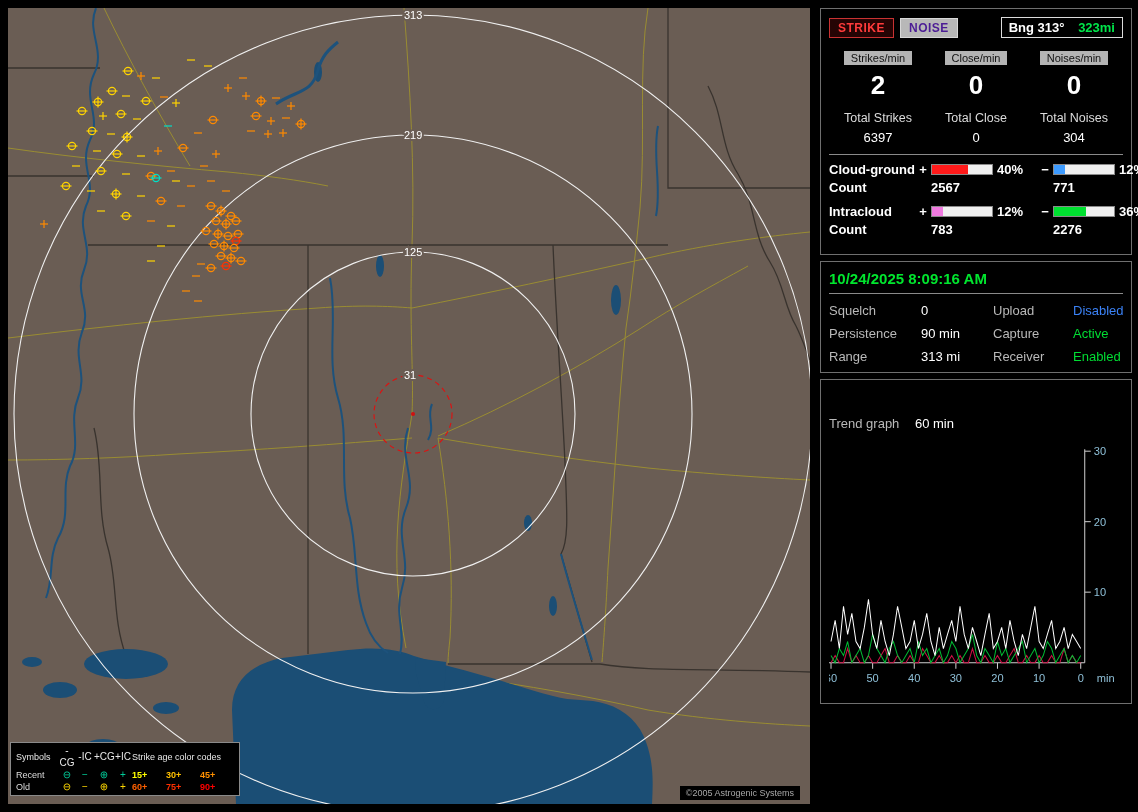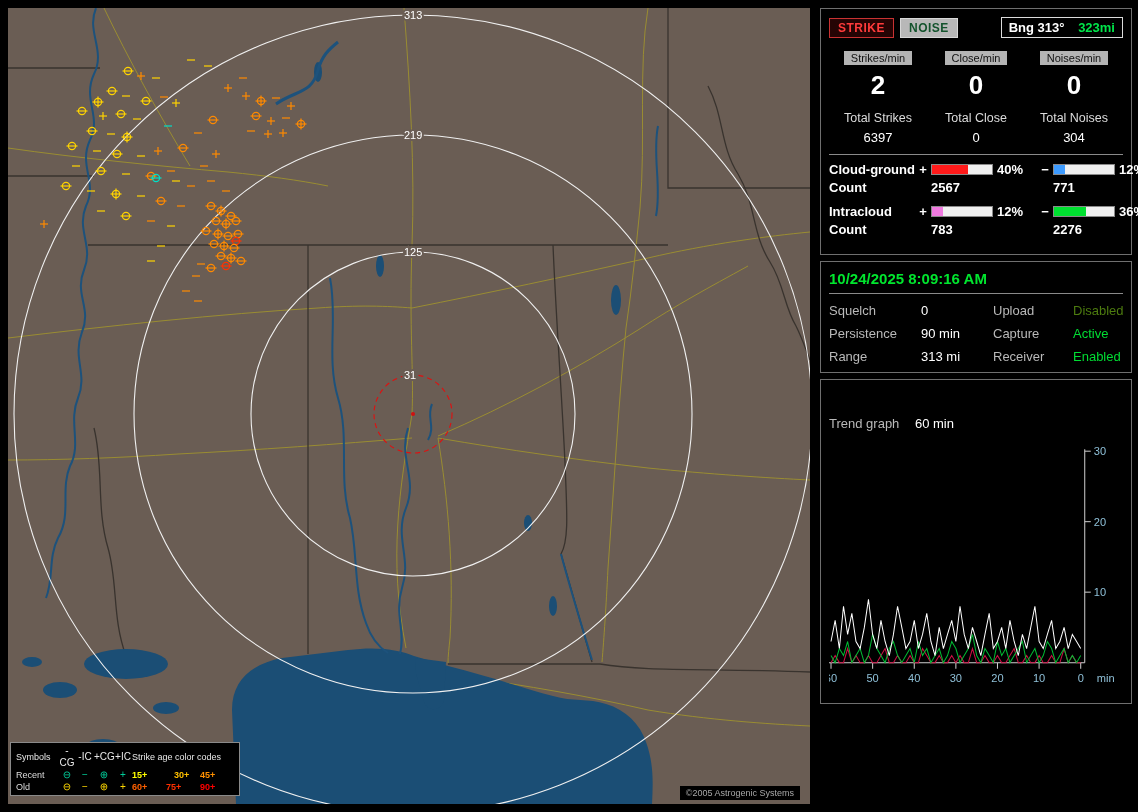--- a/index.html
+++ b/index.html
@@ -32,21 +32,21 @@
   .panel-box{border:1px solid #6f6f6f;background:#000;padding:8px;box-sizing:border-box;}
   .grow{flex:1;display:flex;flex-direction:column;}
   .hr{border-top:1px solid #8a8a8a;margin:9px 0 7px 0;}
   .top-row{display:flex;align-items:center;margin-bottom:12px;}
   .btn-strike{
     font-family:inherit;font-size:12px;font-weight:bold;letter-spacing:.5px;
     color:#ff3b3b;background:#250404;border:1px solid #c83232;padding:2px 8px;margin-right:6px;cursor:pointer;
   }
   .btn-noise{
     font-family:inherit;font-size:12px;font-weight:bold;letter-spacing:.5px;
-    color:#14532d;background:#b8b8b8;border:1px solid #d8d8d8;padding:2px 8px;cursor:pointer;
+    color:#4c1d95;background:#b8b8b8;border:1px solid #d8d8d8;padding:2px 8px;cursor:pointer;
   }
   .bng-box{margin-left:auto;border:1px solid #dcdcdc;padding:2px 7px;font-weight:bold;font-size:13px;background:#000;}
   .bng-dist{color:#00e54a;margin-left:10px;}
   .stats-grid{display:grid;grid-template-columns:1fr 1fr 1fr;text-align:center;}
   .stat-badge{display:inline-block;background:#b4b4b4;color:#111;font-size:11px;padding:1px 7px;}
   .stat-rate{font-size:26px;font-weight:bold;line-height:1.15;margin:6px 0 10px 0;}
   .stat-total-label{font-size:12.5px;color:#dcdcdc;}
   .stat-total{font-size:13px;color:#fff;margin-top:5px;}
   .dist-title{color:#cfcfcf;border-bottom:1px solid #8a8a8a;padding-bottom:3px;margin-bottom:8px;font-size:13px;}
   .dist-row,.dist-count{
@@ -59,21 +59,21 @@
   .bar-fill{position:absolute;left:0;top:0;bottom:0;}
   .pct{padding-left:2px;}
   .col3{grid-column:3;}
   .col6{grid-column:6;}
   .datetime{color:#00e62e;font-weight:bold;font-size:15px;border-bottom:1px solid #8a8a8a;padding-bottom:6px;margin-bottom:9px;}
   .settings-grid{display:grid;grid-template-columns:92px 72px 80px 1fr;row-gap:8px;font-size:13px;}
   .status-grid{display:grid;grid-template-columns:78px 76px 88px 1fr;row-gap:8px;font-size:13px;}
   .lbl{color:#b9b9b9;}
   .val{color:#fff;}
   .green{color:#00dd33;}
-  .dim{color:#4d7c0f;}
+  .dim{color:#3b82f6;}
   .trend-row{margin-top:28px;font-size:13px;}
   .trend-row .val{margin-left:12px;}
   #trend-svg{margin-top:14px;width:294px;height:250px;}
 </style>
 </head>
 <body>
 
 <div class="map">
   <svg class="map-svg" viewBox="0 0 802 796" xmlns="http://www.w3.org/2000/svg">
     <rect x="0" y="0" width="802" height="796" fill="#6a5d54"></rect>
@@ -481,21 +481,21 @@
       <span class="lg-h lg-sym">-IC</span>
       <span class="lg-h lg-sym">+CG</span>
       <span class="lg-h lg-sym">+IC</span>
       <span class="lg-age-h">Strike age color codes</span>
     <span class="lg-c" style="color: rgb(221, 221, 221);">Recent</span>
         <span class="lg-c lg-sym" style="color: rgb(0, 204, 153);">⊖</span>
         <span class="lg-c lg-sym" style="color: rgb(0, 204, 153);">−</span>
         <span class="lg-c lg-sym" style="color: rgb(0, 204, 153);">⊕</span>
         <span class="lg-c lg-sym" style="color: rgb(0, 204, 153);">+</span>
         <span class="lg-c lg-age" style="color: rgb(255, 255, 0);">15+</span>
-        <span class="lg-c lg-age" style="color: rgb(255, 192, 0); margin-left: 8px;">30+</span>
+        <span class="lg-c lg-age" style="color: rgb(255, 192, 0);">30+</span>
         <span class="lg-c lg-age" style="color: rgb(255, 144, 0);">45+</span>
         <span class="lg-c" style="color: rgb(221, 221, 221);">Old</span>
         <span class="lg-c lg-sym" style="color: rgb(255, 216, 0);">⊖</span>
         <span class="lg-c lg-sym" style="color: rgb(255, 216, 0);">−</span>
         <span class="lg-c lg-sym" style="color: rgb(255, 216, 0);">⊕</span>
         <span class="lg-c lg-sym" style="color: rgb(255, 216, 0);">+</span>
         <span class="lg-c lg-age" style="color: rgb(255, 96, 0);">60+</span>
         <span class="lg-c lg-age" style="color: rgb(255, 48, 0);">75+</span>
         <span class="lg-c lg-age" style="color: rgb(255, 0, 0);">90+</span>
       </div>

